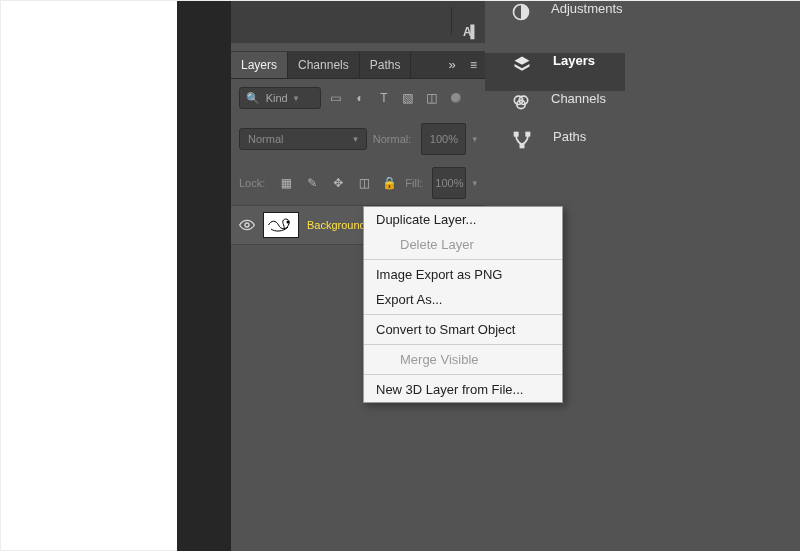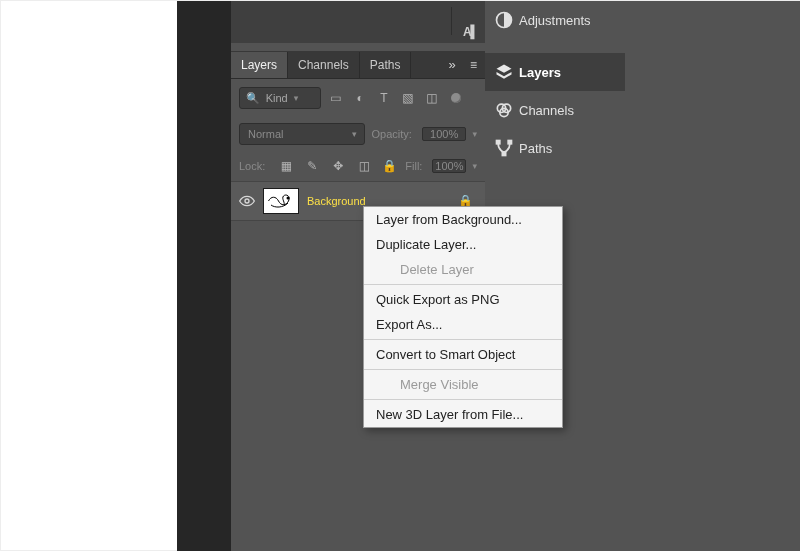--- a/index.html
+++ b/index.html
@@ -18,32 +18,32 @@
   .tabs-spacer { flex:1; }
   .tabs-extra { width:22px; text-align:center; color:#cfcfcf; font-size:13px; }
   .tabs-menu { width:22px; color:#cfcfcf; text-align:center; font-size:12px; letter-spacing:1px;}
   .filter-row { display:flex; align-items:center; gap:6px; padding:8px 8px; }
   .kind { display:flex; align-items:center; gap:6px; height:22px; background:#3f3f3f; border:1px solid #2e2e2e; border-radius:3px; padding:0 6px; color:#a7a7a7; font-size:11px; width:82px; }
   .mini-icon { width:18px; height:18px; display:flex; align-items:center; justify-content:center; color:#b5b5b5; font-size:12px; }
   .dot-toggle { width:10px; height:10px; border-radius:50%; background:#8c8c8c; margin-left:4px; box-shadow: -1px -1px 0 #6a6a6a inset; }
   .row { display:flex; align-items:center; padding:6px 8px; gap:6px; }
   .blend { height:22px; background:#3f3f3f; border:1px solid #2e2e2e; border-radius:3px; color:#8a8a8a; font-size:11px; display:flex; align-items:center; padding:0 8px; width:130px; justify-content:space-between; }
   .opacity-label, .fill-label { color:#8a8a8a; font-size:11px; margin-left:auto; margin-right:4px; }
-  .pct-box { width:46px; height:14px; background:#3f3f3f; border:1px solid #2e2e2e; color:#8a8a8a; font-size:11px; display:flex; align-items:center; justify-content:center; border-radius:2px; }
+  .pct-box { width:46px; height:32px; background:#3f3f3f; border:1px solid #2e2e2e; color:#8a8a8a; font-size:11px; display:flex; align-items:center; justify-content:center; border-radius:2px; }
   .lock-label { color:#8a8a8a; font-size:11px; margin-right:6px; }
   .lock-icons { display:flex; gap:8px; color:#b7b7b7; margin-right:auto; }
   .layer-row { display:flex; align-items:center; gap:8px; padding:6px 8px; background:#5a5a5a; border-top:1px solid #454545; border-bottom:1px solid #454545; }
   .eye { width:16px; display:flex; justify-content:center; color:#d7d7d7; }
   .thumb { width:36px; height:26px; background:#fff; border:1px solid #1c1c1c; display:flex; align-items:center; justify-content:center; }
   .thumb svg { width:30px; height:20px; }
   .layer-name { color:#fde047; font-size:11px; }
   .lock-right { margin-left:auto; color:#c2c2c2; font-size:12px; margin-right:4px; }
   
   .right-col { position:absolute; left: 484px; top:0; width:140px; height:400px; }
-  .right-item { display:flex; align-items:center; gap:4px; height:38px; padding:0 8px; color:#e2e2e2; font-size:13px; }
+  .right-item { display:flex; gap:20px; height:38px; padding:0 26px; color:#e2e2e2; font-size:13px; }
   .right-item .ic { width:22px; height:22px; display:flex; align-items:center; justify-content:center; }
   .right-item.active { background:#3e3e3e; color:#fff; font-weight:600; }
   .right-group-gap { height:14px; }
   
   .ctx { position:absolute; left: 362px; top: 205px; width: 200px; background:#f5f5f5; border:1px solid #9a9a9a; box-shadow: 3px 3px 8px rgba(0,0,0,.35); }
   .ctx ul { list-style:none; }
   .ctx li { padding:5px 12px; font-size:13px; color:#222; cursor:pointer; }
   .ctx li.disabled { color:#9a9a9a; cursor:default;padding-left:36px; }
   .ctx hr { border:0; border-top:1px solid #cfcfcf; margin:2px 0; }
   .chev { font-size:9px; color:#8a8a8a; }
@@ -82,21 +82,21 @@
       <div class="mini-icon">▧</div>
       <div class="mini-icon">◫</div>
       <div class="dot-toggle"></div>
     </div>
 
     <div class="row">
       <div class="blend">
         <span>Normal</span>
         <span class="chev">▾</span>
       </div>
-      <span class="opacity-label">Opacity:</span>
+      <span class="opacity-label">Normal:</span>
       <div class="pct-box">100%</div>
       <span class="chev">▾</span>
     </div>
 
     <div class="row">
       <span class="lock-label">Lock:</span>
       <div class="lock-icons">
         <span class="mini-icon">▦</span>
         <span class="mini-icon">✎</span>
         <span class="mini-icon">✥</span>
@@ -167,25 +167,24 @@
             <rect x="10" y="17" width="4" height="4" fill="#e0e0e0"></rect>
             <path d="M5 7c0 8 7 10 7 10M19 7c0 8-7 10-7 10"></path>
           </svg>
       </span>
       <span>Paths</span>
     </div>
   </div>
 
   <div class="ctx">
     <ul id="ctx-list">
-        <li>Layer from Background...</li>
         <li>Duplicate Layer...</li>
         <li class="disabled">Delete Layer</li>
         <hr>
-        <li>Quick Export as PNG</li>
+        <li>Image Export as PNG</li>
         <li>Export As...</li>
         <hr>
         <li>Convert to Smart Object</li>
         <hr>
         <li class="disabled">Merge Visible</li>
         <hr>
         <li>New 3D Layer from File...</li>
       </ul>
   </div>
 </div>

